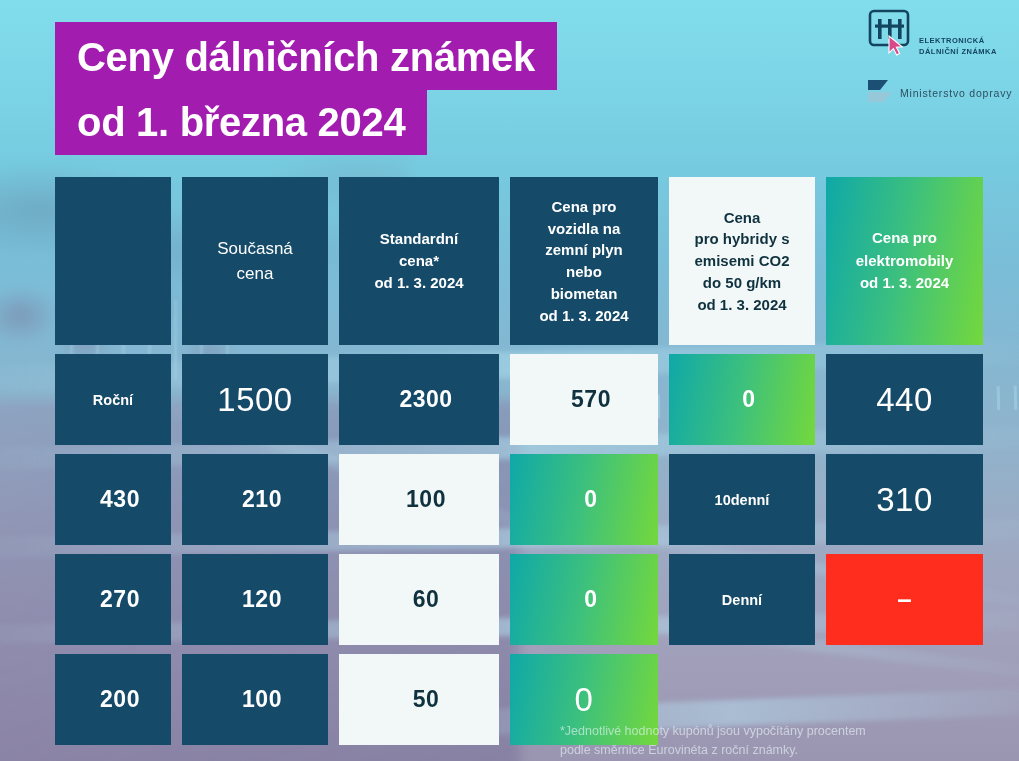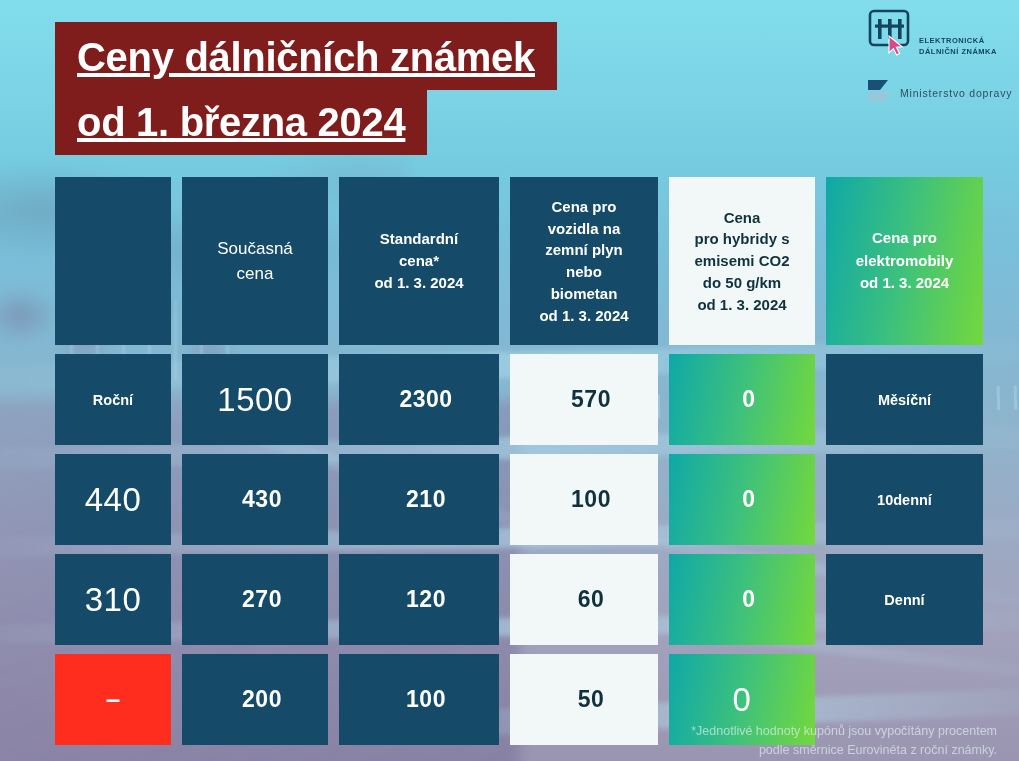--- a/index.html
+++ b/index.html
@@ -120,30 +120,29 @@
   }
 
   
   .title-wrap {
     position: absolute;
     left: 55px;
     top: 22px;
   }
   .title-line {
     display: block;
-    background: #7f1d1d;
+    background: #a21caf;
     color: #ffffff;
     font-size: 40px;
     font-weight: bold;
     line-height: 1.0;
     letter-spacing: -0.3px;
     padding: 15px 22px 13px 22px;
     white-space: nowrap;
     width: max-content;
-    text-decoration: underline;
   }
   .title-line + .title-line {
     padding-top: 12px;
   }
 
   
   .logo-edaz {
     position: absolute;
     left: 866px;
     top: 8px;
@@ -212,21 +211,21 @@
   .val        { font-size: 23px; font-weight: bold; letter-spacing: .5px; margin-left: 14px; }
   .val-light  { font-size: 33px; font-weight: normal; letter-spacing: .5px; }
   .val-dash   { font-size: 26px; font-weight: bold; }
 
   
   .footnote {
     position: absolute;
     left: 0;
     right: 22px;
     top: 722px;
-    text-align: right;
+    text-align: left;
     color: rgba(232,246,250,.62);
     font-size: 12.5px;
     line-height: 1.55;
     padding-left: 560px;
   }
   .footnote div { white-space: nowrap; }
 </style>
 </head>
 <body>
 
@@ -310,23 +309,20 @@
         <span class="val">2300</span>
       </div>
     <div class="cell white">
         <span class="val">570</span>
       </div>
     <div class="cell green">
         <span class="val">0</span>
       </div>
 
     <div class="cell navy">
-        <span class="rowlabel">Měsíční</span>
-      </div>
-    <div class="cell navy">
         <span class="val-light">440</span>
       </div>
     <div class="cell navy">
         <span class="val">430</span>
       </div>
     <div class="cell navy">
         <span class="val">210</span>
       </div>
     <div class="cell white">
         <span class="val">100</span>

